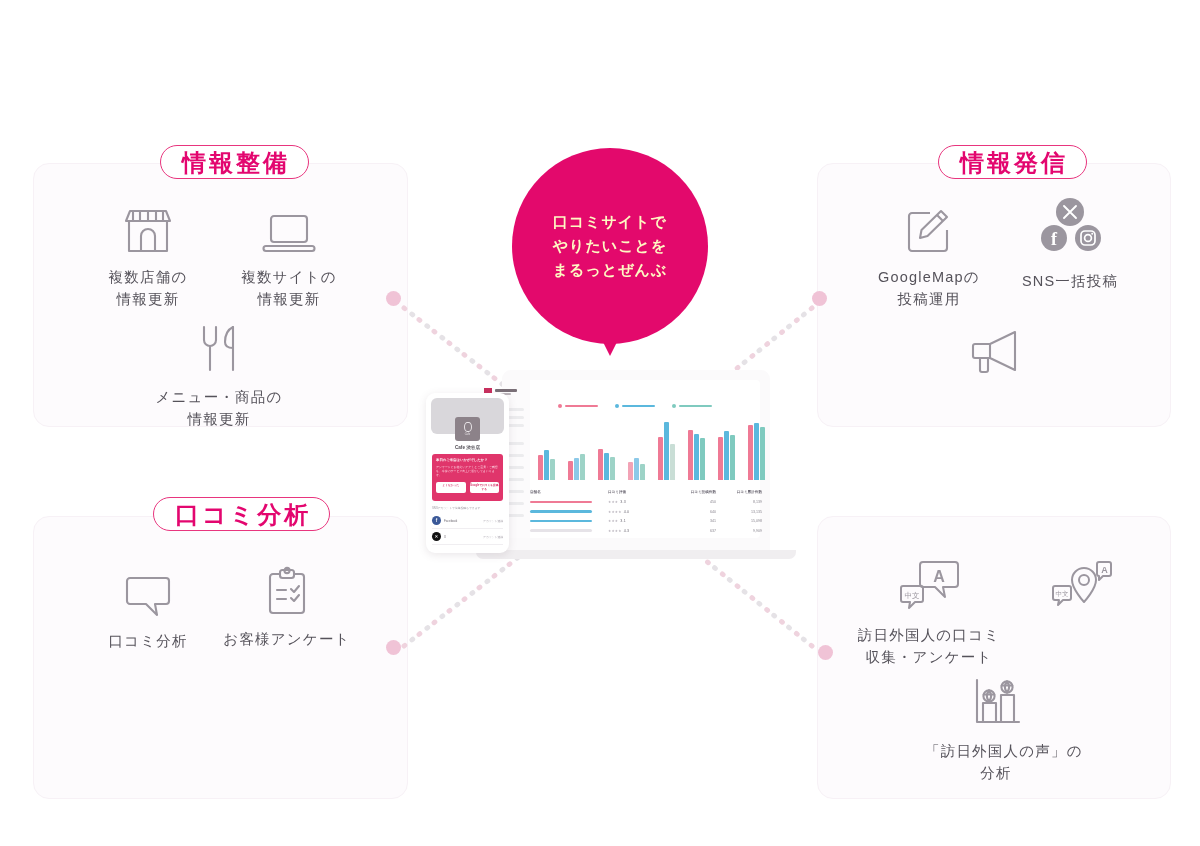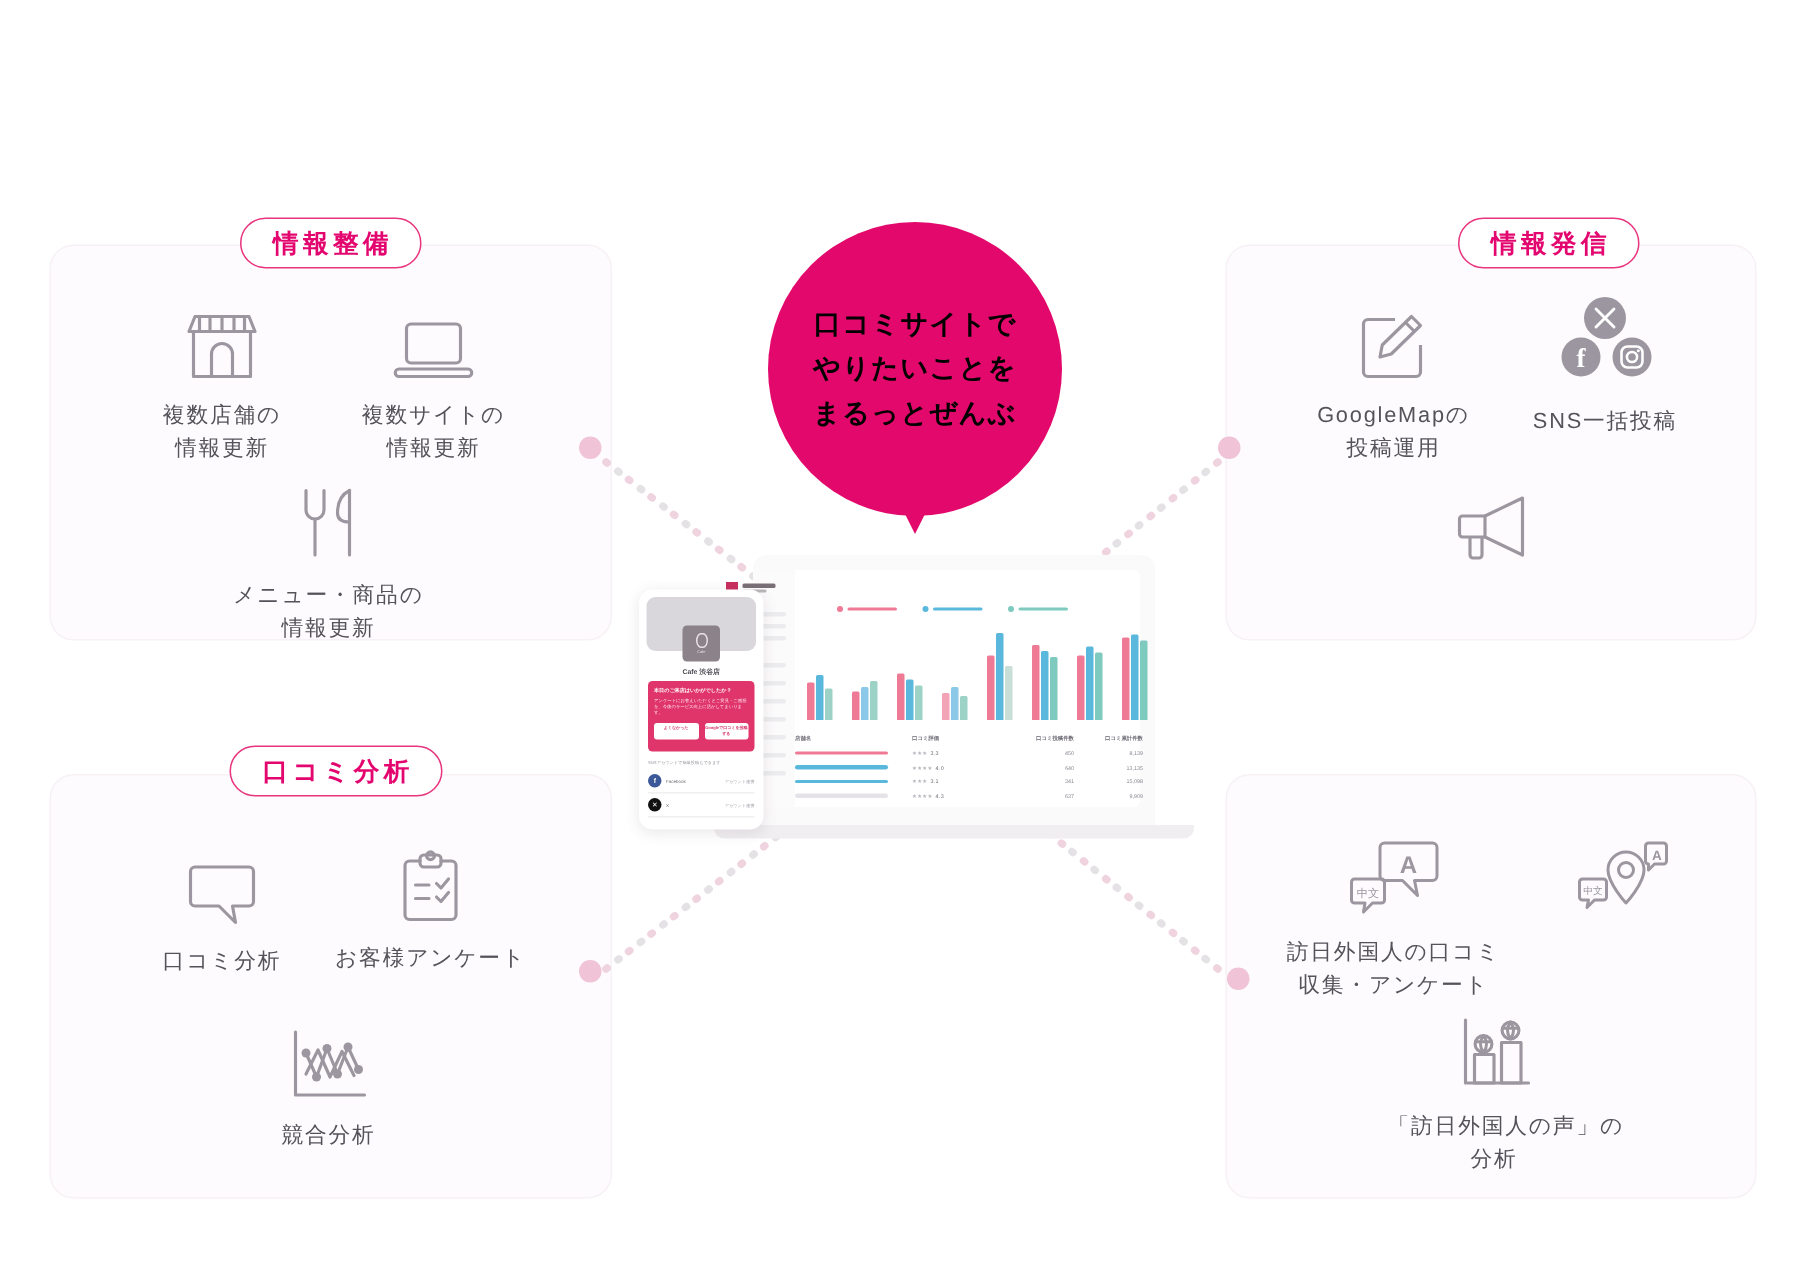--- a/index.html
+++ b/index.html
@@ -36,31 +36,31 @@
   .panel-br{left:817px;top:516px;width:352px;height:281px;}
 
   
   .pill{
     position:absolute;
     background:#ffffff;
     border:1.6px solid #e8357e;
     border-radius:999px;
     color:#e3066f;
     font-weight:bold;
-    font-size:17px;
+    font-size:24px;
     letter-spacing:3px;
     text-align:center;
     line-height:34px;
     height:34px;
     white-space:nowrap;
     box-sizing:border-box;
     padding:0 18px 14px 21px;
   }
   .pill-tl{left:160px;top:145px;}
-  .pill-tr{left:972px;top:145px;}
+  .pill-tr{left:938px;top:145px;}
   .pill-bl{left:153px;top:497px;}
   .pill-br{left:910px;top:497px;}
 
   
   .feat{position:absolute;text-align:center;}
   .feat .ico{
     height:56px;display:flex;align-items:flex-end;justify-content:center;
     margin-bottom:12px;
   }
   .feat .cap{
@@ -72,22 +72,22 @@
 
   
   .bubble{
     position:absolute;left:512px;top:148px;width:196px;height:196px;
     border-radius:50%;
     background:#e3096c;
     display:flex;align-items:center;justify-content:center;
     z-index:5;
   }
   .bubble-txt{
-    color:#000000;font-weight:bold;font-size:18px;line-height:1.62;
-    letter-spacing:1px;text-align:right;
+    color:#fef9c3;font-weight:bold;font-size:15px;line-height:1.62;
+    letter-spacing:1px;text-align:left;
   }
   .bubble-txt span{display:block;}
   .bubble-tail{
     position:absolute;left:597px;top:330px;
     width:0;height:0;
     border-left:13px solid transparent;
     border-right:13px solid transparent;
     border-top:26px solid #e3096c;
     z-index:4;
   }
@@ -314,38 +314,20 @@
         <path d="M11 22 H20 M11 31 H20"></path>
         <path d="M25 21 L28 24 L33 18"></path>
         <path d="M25 30 L28 33 L33 27"></path>
       </svg>
     </div>
     <div class="cap">
       <span>お客様アンケート</span>
     </div>
   </div>
 
-  <div class="feat" style="left:160px;top:678px;width:118px;">
-    <div class="ico">
-      <svg width="52" height="48" viewBox="0 0 52 48" stroke="#9b969f" stroke-width="2.1" fill="none" stroke-linejoin="round" stroke-linecap="round">
-        <path d="M4 2 V44 H50"></path>
-        <path d="M11 16 L18 32 L25 13 L32 30 L39 12 L46 27"></path>
-        <path d="M11 30 L19 14 L27 32 L35 15 L43 31"></path>
-        <circle cx="11" cy="16" r="3" fill="#9b969f" stroke="none"></circle>
-        <circle cx="18" cy="32" r="3" fill="#9b969f" stroke="none"></circle>
-        <circle cx="25" cy="13" r="3" fill="#9b969f" stroke="none"></circle>
-        <circle cx="32" cy="30" r="3" fill="#9b969f" stroke="none"></circle>
-        <circle cx="39" cy="12" r="3" fill="#9b969f" stroke="none"></circle>
-        <circle cx="46" cy="27" r="3" fill="#9b969f" stroke="none"></circle>
-      </svg>
-    </div>
-    <div class="cap">
-      <span>競合分析</span>
-    </div>
-  </div>
 
 
   <div class="feat" style="left:856px;top:556px;width:146px;">
     <div class="ico">
       <svg width="64" height="52" viewBox="0 0 64 52" stroke="#9b969f" stroke-width="2" fill="none" stroke-linejoin="round">
         <path d="M26 2 H58 a3 3 0 0 1 3 3 V24 a3 3 0 0 1 -3 3 H46 L48 37 L38 27 H26 a3 3 0 0 1 -3 -3 V5 a3 3 0 0 1 3 -3 Z"></path>
         <text x="42" y="22" font-family="'Liberation Sans',sans-serif" font-size="16" font-weight="bold" fill="#9b969f" stroke="none" text-anchor="middle">A</text>
         <path d="M6 26 H24 a2 2 0 0 1 2 2 V40 a2 2 0 0 1 -2 2 H18 L12 48 L13 42 H6 a2 2 0 0 1 -2 -2 V28 a2 2 0 0 1 2 -2 Z"></path>
         <text x="15" y="38" font-family="'DejaVu Sans',sans-serif" font-size="7.5" fill="#9b969f" stroke="none" text-anchor="middle">中文</text>
       </svg>

